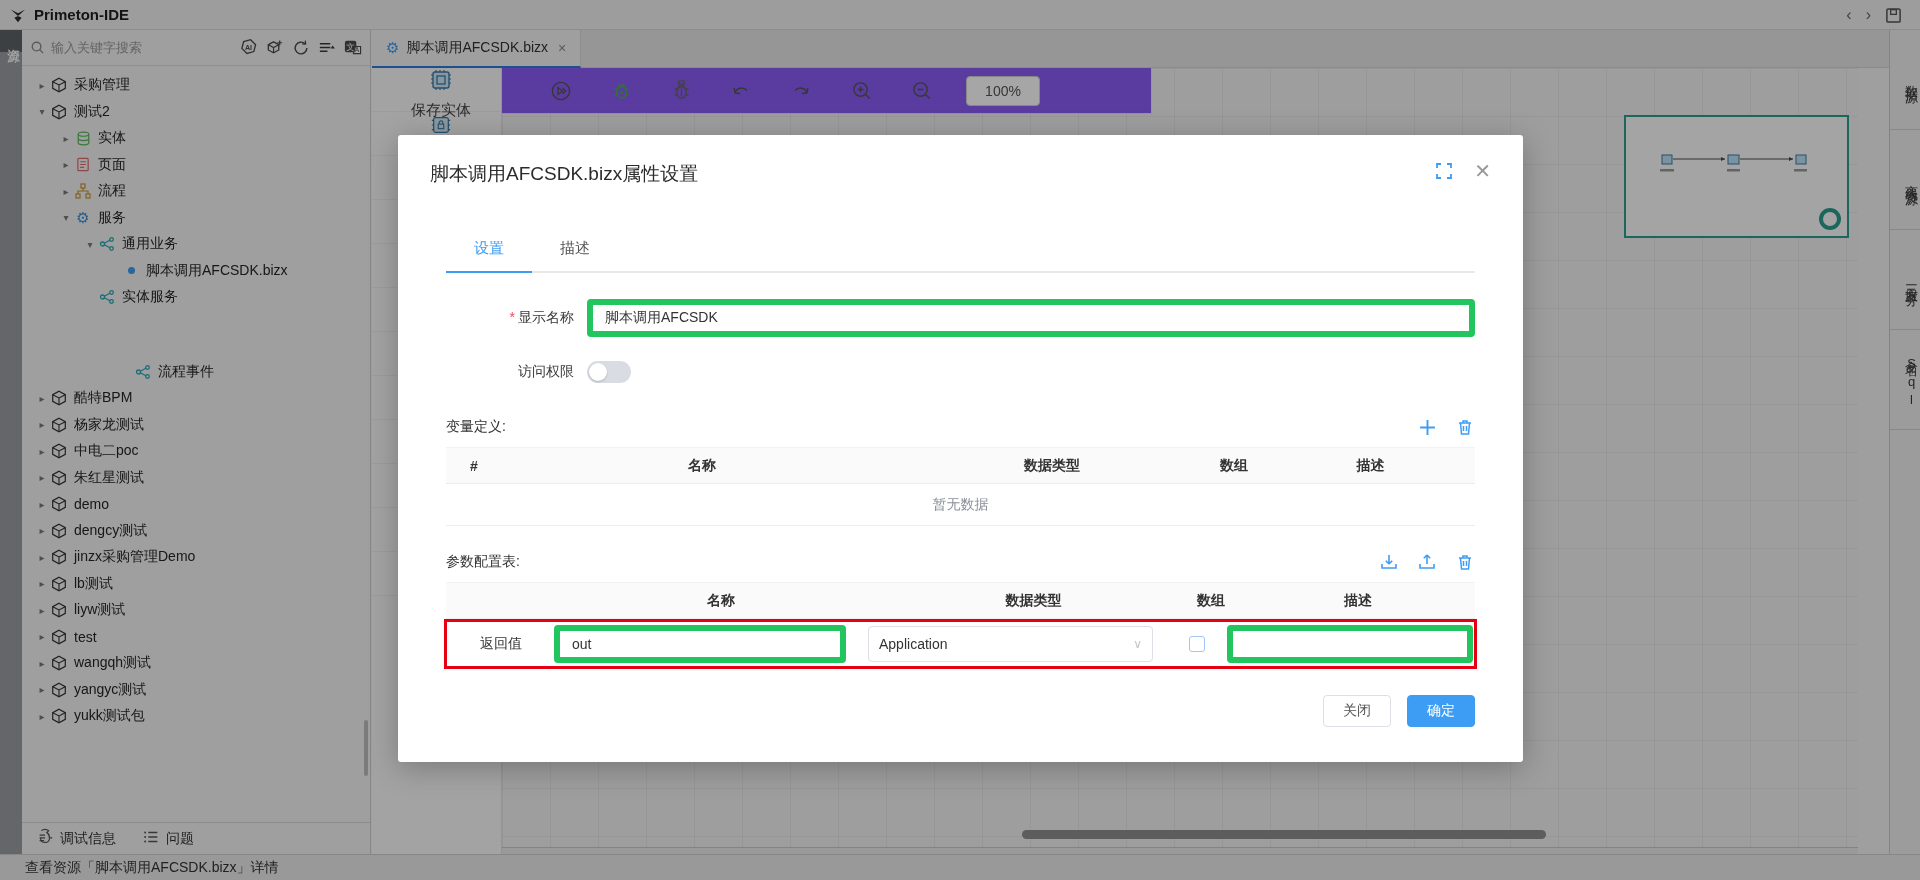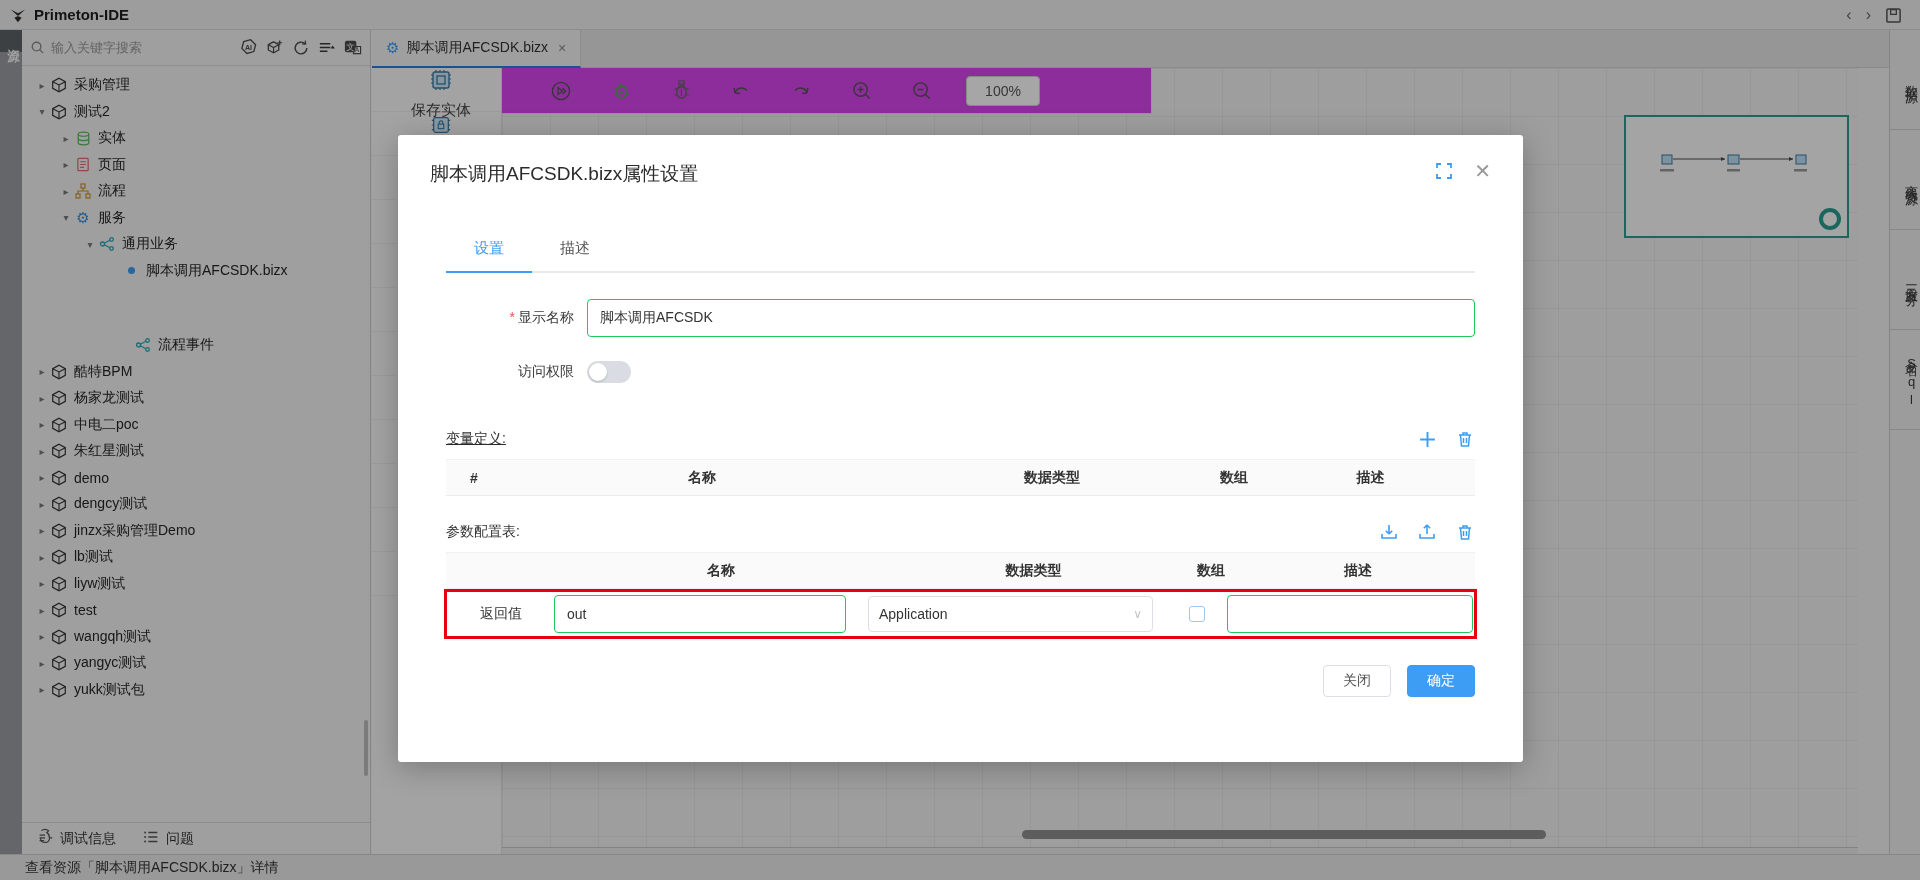--- a/index.html
+++ b/index.html
@@ -44,21 +44,21 @@
   .tabbar { position:absolute; left:0; top:0; width:100%; height:38px; background:#e7e7e7; border-bottom:1px solid #d4d4d4; display:flex; }
   .etab { height:38px; padding:0 14px; background:#f4f5f6; border-right:1px solid #d8d8d8; border-bottom:2px solid #2f7bd9; display:flex; align-items:center; gap:7px; font-size:14px; color:#333; }
   .etab .gear { color:#3d9df5; font-size:15px; }
   .etab .close { color:#8a8a8a; font-size:14px; margin-left:3px; }
 
   .canvas { position:absolute; left:130px; top:38px; right:31px; height:780px; background:#f3f3f3;
     background-image:linear-gradient(#0000000b 1px,transparent 1px),linear-gradient(90deg,#0000000b 1px,transparent 1px);
     background-size:48px 48px; border-bottom:1px solid #c9c9c9; }
   .below-canvas { position:absolute; left:130px; top:818px; right:31px; bottom:0; background:#ededed; }
 
-  .toolbar { position:absolute; left:130px; top:38px; width:650px; height:46px; background:#d946ef; border-bottom:1px solid #e2e2e2; border-right:1px solid #e9e9e9; display:flex; align-items:center; }
+  .toolbar { position:absolute; left:130px; top:38px; width:650px; height:46px; background:#8b5cf6; border-bottom:1px solid #e2e2e2; border-right:1px solid #e9e9e9; display:flex; align-items:center; }
   .tb-icons { display:flex; align-items:center; gap:38px; padding-left:48px; }
   .tb-btn { width:22px; height:22px; display:flex; align-items:center; justify-content:center; }
   .zoom-box { width:74px; height:30px; border:1px solid #cfcfcf; border-radius:4px; background:#fff; font-size:14px; color:#555; display:flex; align-items:center; justify-content:center; margin-left:34px; }
 
   .palette { position:absolute; left:0; top:38px; width:130px; bottom:0; background:#fbfbfb; border-right:1px solid #e3e3e3; }
   .pal-item { height:44px; display:flex; align-items:center; padding-left:9px; gap:9px; border-bottom:1px solid #f0f0f0;flex-direction:column; }
   .pal-item .pic { width:26px; height:26px; display:flex; align-items:center; justify-content:center; }
   .pal-label { font-size:15px; color:#444; }
 
   
@@ -80,21 +80,21 @@
   .modal-body { padding:0 48px; }
   .mtabs { display:flex; margin-top:52px; }
   .mtab { width:86px; text-align:center; font-size:15px; padding-bottom:13px; color:#555; }
   .mtab.active { color:#3d9df5; }
   .mtab-track { height:2px; background:#e9e9e9; position:relative; }
   .mtab-ink { position:absolute; left:0; top:0; width:86px; height:2px; background:#3d9df5; }
 
   .form-row { display:flex; align-items:center; margin-top:26px; }
   .form-label { width:128px; text-align:right; font-size:14px; color:#3a3a3a; flex:0 0 128px; }
   .req { color:#f24957; margin-right:3px; }
-  .text-input { height:38px; border:1px solid #22c55e; border-radius:4px; font-size:14px; color:#333; padding:0 12px; background:#fff; outline:none; }
+  .text-input { height:38px; border:6px solid #22c55e; border-radius:4px; font-size:14px; color:#333; padding:0 12px; background:#fff; outline:none; }
   .name-input { flex:1; margin-left:13px; }
   .toggle { width:44px; height:22px; border-radius:11px; background:#d9dce3; margin-left:13px; position:relative; }
   .toggle-knob { position:absolute; left:2px; top:2px; width:18px; height:18px; border-radius:50%; background:#fff; box-shadow:0 1px 2px rgba(0,0,0,.2); }
 
   .section-head { display:flex; align-items:center; margin-top:30px; margin-bottom:10px; }
   .section-title { font-size:14px; color:#333; }
   .section-icons { margin-left:auto; display:flex; align-items:center; gap:18px; }
   .sec-ic { width:20px; height:20px; display:flex; align-items:center; justify-content:center; }
 
   table.grid { width:100%; border-collapse:collapse; table-layout:fixed; }
@@ -253,20 +253,32 @@
           </svg>
         </span>
         <span class="tree-label">通用业务</span>
       </div>
       <div class="tree-row selected" style="padding-left: 84px;">
         <span class="tree-arrow"></span>
         <span class="tree-icon">
           <span style="width:7px;height:7px;border-radius:50%;background:#3d9df5;display:inline-block"></span>
         </span>
         <span class="tree-label">脚本调用AFCSDK.bizx</span>
+      </div>
+      <div class="tree-row" style="padding-left: 60px;">
+        <span class="tree-arrow"></span>
+        <span class="tree-icon">
+          <svg width="16" height="16" viewBox="0 0 16 16">
+            <circle cx="3.5" cy="8" r="2" fill="none" stroke="#2aa7b8" stroke-width="1.3"></circle>
+            <circle cx="12.5" cy="3.5" r="1.8" fill="none" stroke="#2aa7b8" stroke-width="1.3"></circle>
+            <circle cx="12.5" cy="12.5" r="1.8" fill="none" stroke="#2aa7b8" stroke-width="1.3"></circle>
+            <path d="M5.4 7.2l5.4-2.9M5.4 8.8l5.4 2.9" stroke="#2aa7b8" stroke-width="1.2"></path>
+          </svg>
+        </span>
+        <span class="tree-label">实体服务</span>
       </div>
       <div class="tree-row" style="padding-left: 96px; margin-top: 48px;">
         <span class="tree-arrow"></span>
         <span class="tree-icon">
           <svg width="16" height="16" viewBox="0 0 16 16">
             <circle cx="3.5" cy="8" r="2" fill="none" stroke="#2aa7b8" stroke-width="1.3"></circle>
             <circle cx="12.5" cy="3.5" r="1.8" fill="none" stroke="#2aa7b8" stroke-width="1.3"></circle>
             <circle cx="12.5" cy="12.5" r="1.8" fill="none" stroke="#2aa7b8" stroke-width="1.3"></circle>
             <path d="M5.4 7.2l5.4-2.9M5.4 8.8l5.4 2.9" stroke="#2aa7b8" stroke-width="1.2"></path>
           </svg>
@@ -648,21 +660,21 @@
       <input class="text-input name-input" value="脚本调用AFCSDK" style="">
     </div>
 
     <div class="form-row" style="margin-top:24px;">
       <div class="form-label">访问权限</div>
       <div class="toggle">
           <div class="toggle-knob"></div>
         </div>
     </div>
 
-    <div class="section-head" style="margin-top:46px;text-decoration:underline;">
+    <div class="section-head" style="margin-top:34px;">
       <span class="section-title">变量定义:</span>
       <div class="section-icons">
         <span class="sec-ic">
             <svg width="19" height="19" viewBox="0 0 18 18">
               <path d="M9 2v14M2 9h14" stroke="#3d9df5" stroke-width="1.8"></path>
             </svg>
           </span>
         <span class="sec-ic">
             <svg width="18" height="18" viewBox="0 0 18 18">
               <path d="M3 5h12M7 5V3h4v2M4.5 5l1 11h7l1-11M7.5 8v5M10.5 8v5" fill="none" stroke="#3d9df5" stroke-width="1.5"></path>
@@ -681,20 +693,21 @@
       <thead>
           <tr>
             <th>#</th>
             <th>名称</th>
             <th>数据类型</th>
             <th>数组</th>
             <th>描述</th>
           </tr>
         </thead>
     </table>
+    <div class="empty-row">暂无数据</div>
 
     <div class="section-head" style="margin-top:26px;">
       <span class="section-title">参数配置表:</span>
       <div class="section-icons">
         <span class="sec-ic">
             <svg width="20" height="20" viewBox="0 0 20 20">
               <path d="M10 3v9M10 12l-3.2-3.2M10 12l3.2-3.2" fill="none" stroke="#3d9df5" stroke-width="1.6"></path>
               <path d="M3 12v4h14v-4" fill="none" stroke="#3d9df5" stroke-width="1.6"></path>
             </svg>
           </span>

